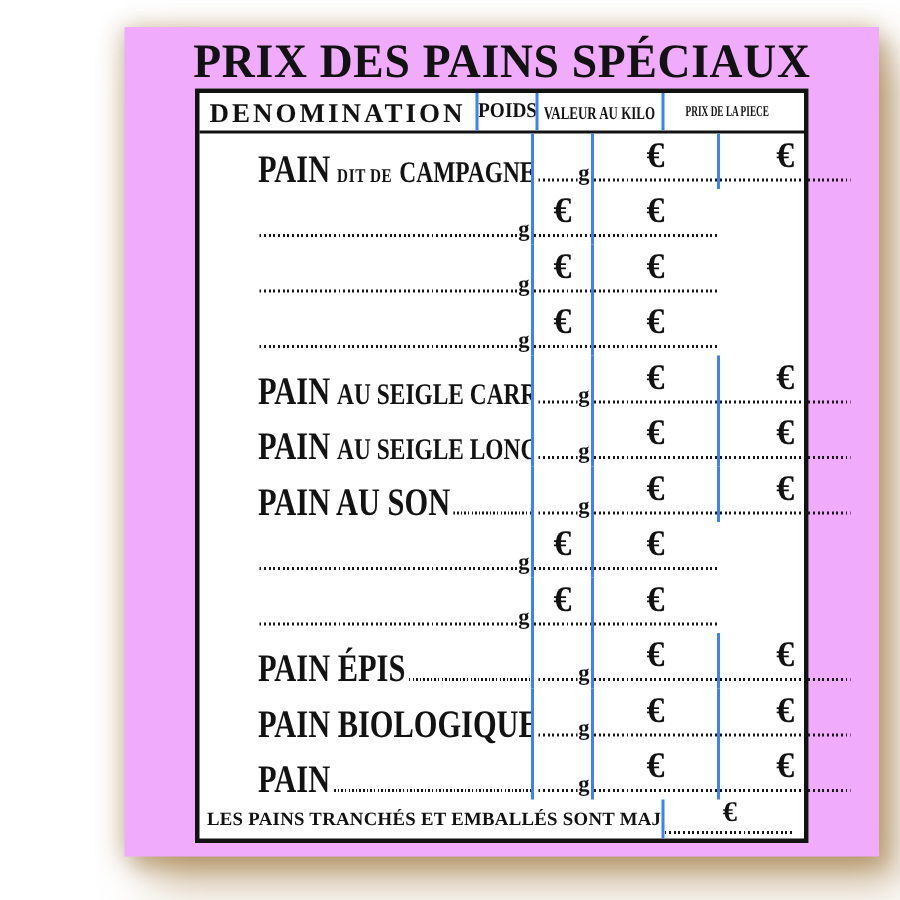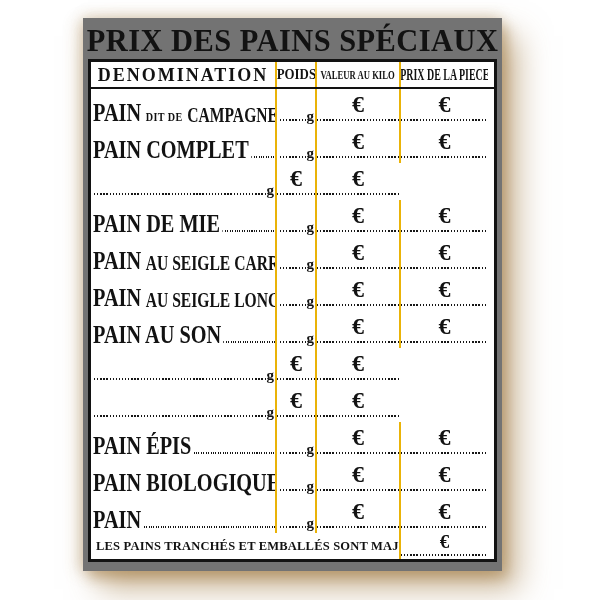--- a/index.html
+++ b/index.html
@@ -1,53 +1,53 @@
 <!DOCTYPE html>
 <html><head>
 <meta charset="utf-8">
 <style>
   html,body{margin:0;padding:0;}
   body{
     width:600px;height:600px;background:#ffffff;overflow:hidden;position:relative;
     font-family:"Liberation Serif","DejaVu Serif",serif;color:#121212;
   }
   .panel{
-    position:absolute;left:83px;top:18px;width:419px;height:553px;
-    background:#737373;
+    position:absolute;left:83px;top:18px;width:503px;height:553px;
+    background:#f0abfc;
     box-shadow:
       16px 18px 30px 0 rgba(158,118,60,.50),
       6px 8px 12px 0 rgba(158,118,60,.38),
       -6px 2px 14px 0 rgba(158,118,60,.22),
       0 -4px 12px 0 rgba(158,118,60,.16);
   }
   .title-wrap{
     height:41px;display:flex;align-items:center;justify-content:center;padding-top:2px;box-sizing:border-box;
   }
   .title-inner{
     font-size:32px;font-weight:700;letter-spacing:.5px;white-space:nowrap;line-height:1;
     transform:scaleX(.95);transform-origin:center;
   }
   .ptable{
     width:409px;margin:0 auto;border:3px solid #121212;box-sizing:border-box;background:#fff;
   }
   .grid{display:grid;grid-template-columns:184px 40px 84px 89px;}
-  .grid > .cell{border-left:2px solid #eab308;box-sizing:border-box;min-width:0;}
+  .grid > .cell{border-left:2px solid #3b82f6;box-sizing:border-box;min-width:0;}
   .grid > .cell:first-child{border-left:none;}
   
   .thead{height:25px;border-bottom:2px solid #121212;}
   .hcell{display:flex;align-items:center;justify-content:center;font-weight:700;line-height:1;overflow:hidden;}
   .h-denom{font-size:18px;letter-spacing:2px;}
   .h-poids{font-size:14px;}
   .h-poids .sq{transform:scaleX(.92);white-space:nowrap;}
   .h-kilo{font-size:12px;}
   .h-kilo .sq{transform:scaleX(.72);white-space:nowrap;}
-  .h-piece{font-size:16px;}
+  .h-piece{font-size:10px;justify-content:flex-end;}
   .h-piece .sq{transform:scaleX(.62);white-space:nowrap;}
   
-  .row{height:37px;}
+  .row{height:37px;margin-left:37px;}
   .dcell{overflow:hidden;padding-left:2px;}
   .nscale{
     width:236px;height:100%;display:flex;align-items:flex-end;
     transform:scaleX(.78);transform-origin:0 100%;
   }
   .nm{font-weight:700;line-height:1;white-space:nowrap;}
   .nm + .nm{margin-left:6px;}
   .nm-lg{font-size:26px;margin-bottom:0;}
   .nm-md{font-size:20px;margin-bottom:1px;}
   .nm-sm{font-size:13px;margin-bottom:3px;letter-spacing:.5px;}
@@ -116,62 +116,50 @@
       <span class="euro">€</span>
       <div class="dotline"></div>
     </div>
     <div class="cell price-cell">
       <span class="euro">€</span>
       <div class="dotline"></div>
     </div>
   </div>
 
   <div class="grid row">
-    <div class="cell dcell">
-      <div class="nscale">
-        <span class="nm nm-lg">PAIN COMPLET</span>
-              <div class="dots"></div>
-      </div>
-    </div>
-    <div class="cell pcell">
-      <div class="dots"></div>
-      <span class="gram">g</span>
-    </div>
-    <div class="cell price-cell">
-      <span class="euro">€</span>
-      <div class="dotline"></div>
-    </div>
-    <div class="cell price-cell">
-      <span class="euro">€</span>
-      <div class="dotline"></div>
-    </div>
-  </div>
-
-  <div class="grid row">
-    <div class="cell pcell">
-      <div class="dots"></div>
-      <span class="gram">g</span>
-    </div>
-    <div class="cell price-cell">
-      <span class="euro">€</span>
-      <div class="dotline"></div>
-    </div>
-    <div class="cell price-cell">
-      <span class="euro">€</span>
-      <div class="dotline"></div>
-    </div>
-  </div>
-
-  <div class="grid row">
-    <div class="cell dcell">
-      <div class="nscale">
-        <span class="nm nm-lg">PAIN DE MIE</span>
-              <div class="dots"></div>
-      </div>
-    </div>
+    <div class="cell pcell">
+      <div class="dots"></div>
+      <span class="gram">g</span>
+    </div>
+    <div class="cell price-cell">
+      <span class="euro">€</span>
+      <div class="dotline"></div>
+    </div>
+    <div class="cell price-cell">
+      <span class="euro">€</span>
+      <div class="dotline"></div>
+    </div>
+  </div>
+
+  <div class="grid row">
+    <div class="cell pcell">
+      <div class="dots"></div>
+      <span class="gram">g</span>
+    </div>
+    <div class="cell price-cell">
+      <span class="euro">€</span>
+      <div class="dotline"></div>
+    </div>
+    <div class="cell price-cell">
+      <span class="euro">€</span>
+      <div class="dotline"></div>
+    </div>
+  </div>
+
+  <div class="grid row">
     <div class="cell pcell">
       <div class="dots"></div>
       <span class="gram">g</span>
     </div>
     <div class="cell price-cell">
       <span class="euro">€</span>
       <div class="dotline"></div>
     </div>
     <div class="cell price-cell">
       <span class="euro">€</span>

